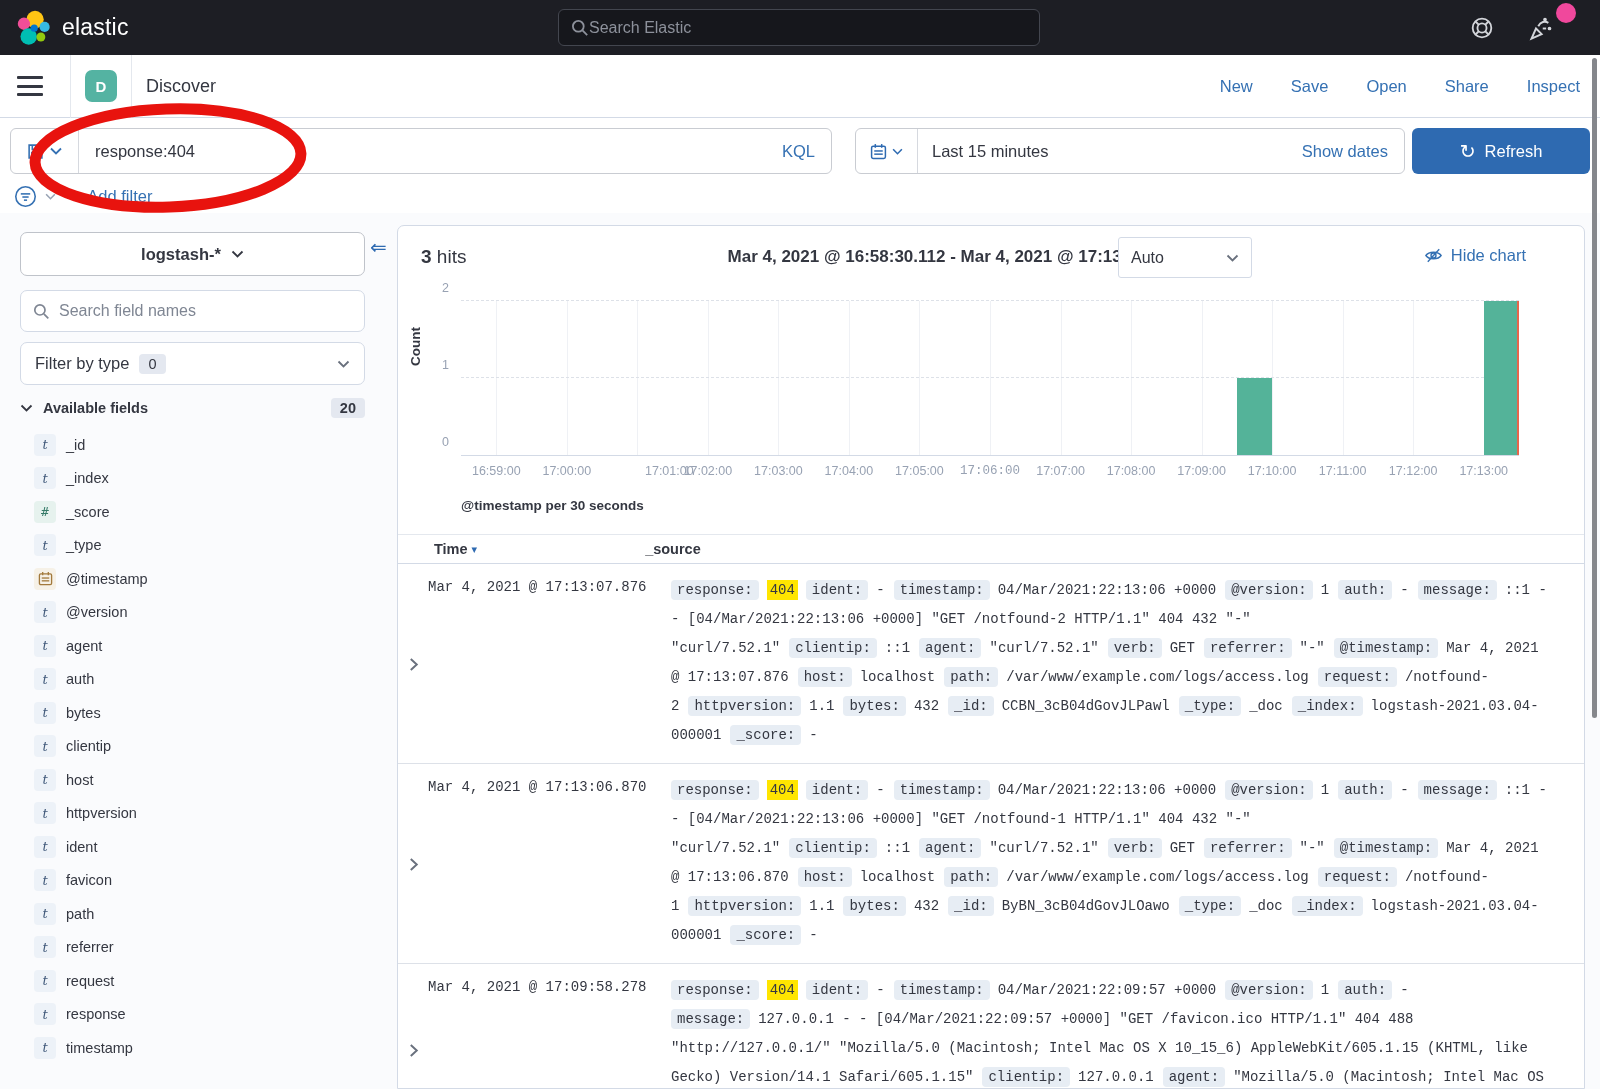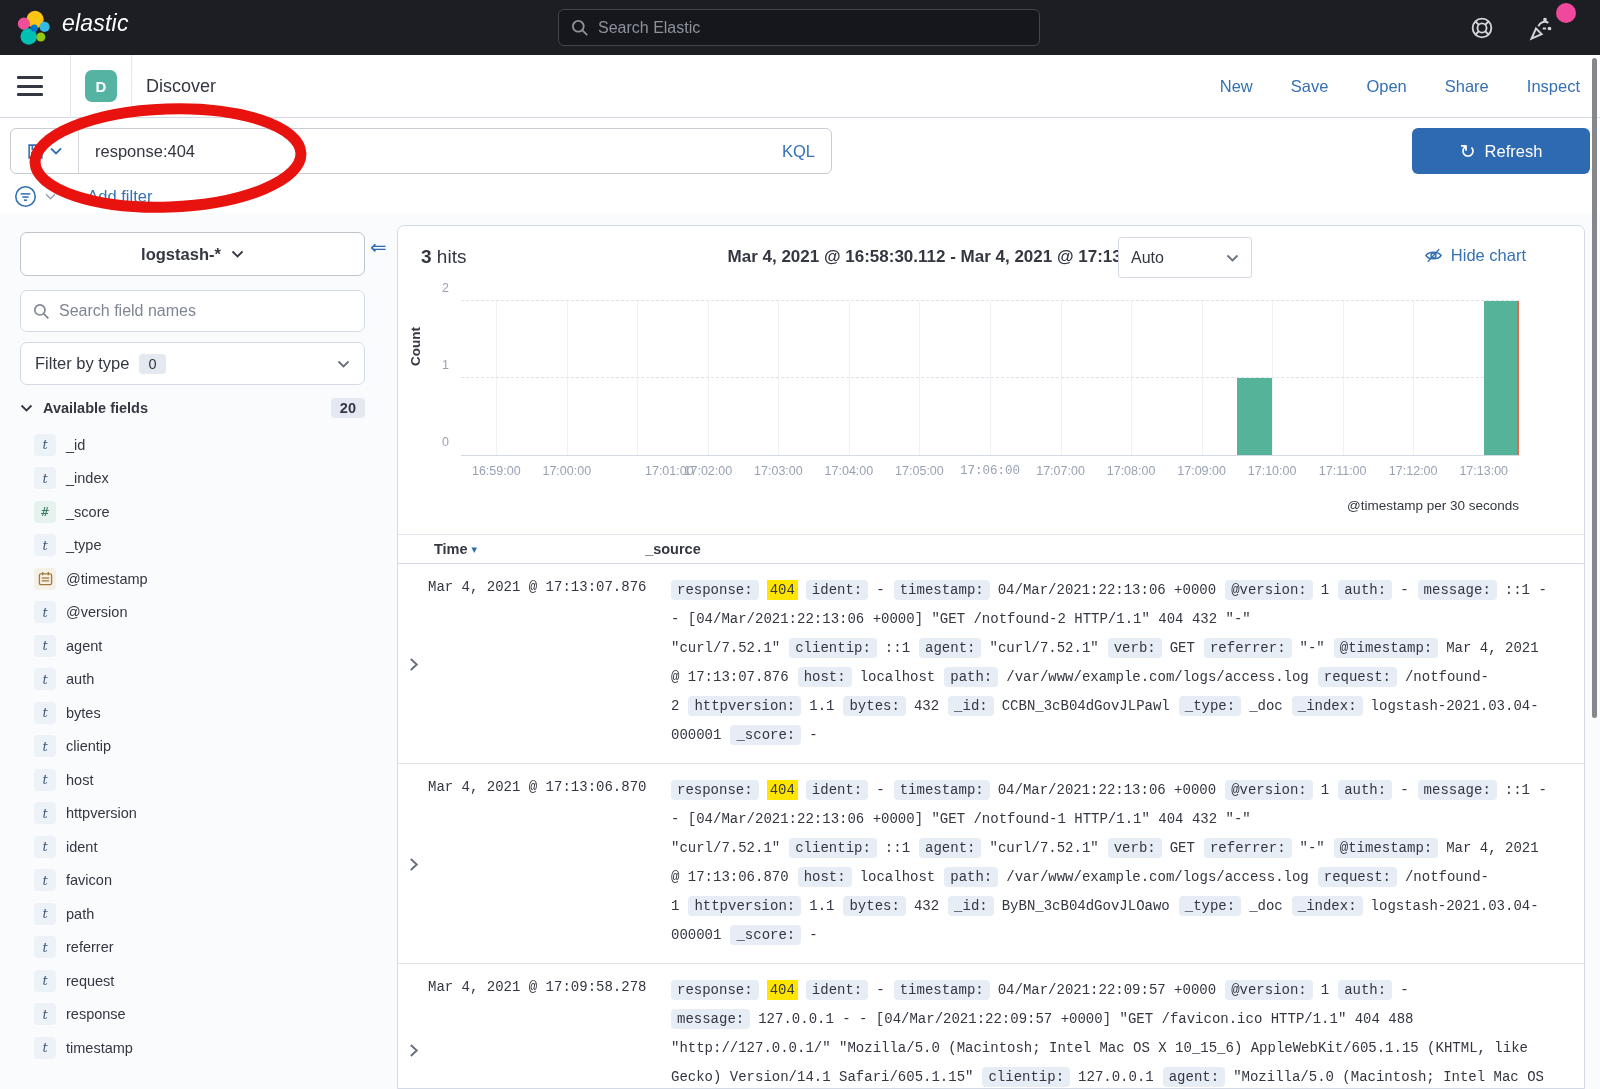--- a/index.html
+++ b/index.html
@@ -1,23 +1,23 @@
 <!DOCTYPE html>
 <html><head>
 <meta charset="utf-8">
 <style>
   * { margin:0; padding:0; box-sizing:border-box; }
   html,body { width:1600px; height:1089px; overflow:hidden; }
   body { font-family:"Liberation Sans","DejaVu Sans",sans-serif; color:#343741; background:#fff; position:relative; }
 
   
   .top-header { position:absolute; left:0; top:0; width:1600px; height:55px; background:#1d1e24; display:flex; align-items:center; }
-  .logo-wrap { display:flex; align-items:flex-start; gap:10px; padding-left:16px;font-style:italic; }
+  .logo-wrap { display:flex; align-items:center; gap:10px; padding-left:16px; }
   .logo-text { color:#fff; font-size:23px; letter-spacing:.2px; }
-  .global-search { position:absolute; left:558px; top:9px; width:482px; height:37px; background:rgba(0,0,0,.22); border:1px solid #43464f; border-radius:6px; display:flex; align-items:center; padding:0 12px; gap:9px; }
+  .global-search { position:absolute; left:558px; top:9px; width:482px; height:37px; background:rgba(0,0,0,.22); border:1px solid #43464f; border-radius:6px; display:flex; align-items:center; padding:0 12px; }
   .global-search .ph { color:#8d919b; font-size:16px; }
   .hdr-icon { position:absolute; top:14px; width:28px; height:28px; display:flex; align-items:center; justify-content:center; }
   .hdr-help { left:1468px; }
   .hdr-news { left:1526px; }
   .news-dot { position:absolute; left:1556px; top:3px; width:20px; height:20px; border-radius:50%; background:#f0489c; }
 
   
   .nav-bar { position:absolute; left:0; top:55px; width:1600px; height:63px; background:#fff; border-bottom:1px solid #d3dae6; display:flex; align-items:center; }
   .burger { width:26px; height:20px; margin-left:17px; display:flex; flex-direction:column; justify-content:space-between; cursor:pointer; }
   .burger div { height:3px; background:#343741; border-radius:1px; }
@@ -80,21 +80,21 @@
 
   
   .plot { position:absolute; left:63px; top:75px; width:1058px; height:155px; border-bottom:1px solid #d3dae6; }
   .vgrid { position:absolute; top:0; bottom:0; width:1px; background:#eff1f5; }
   .hgrid { position:absolute; left:0; right:0; border-top:1px dashed #dde1e8; }
   .bar { position:absolute; bottom:0; background:#54b399; }
   .end-marker { position:absolute; bottom:0; width:2px; }
   .ytick { position:absolute; right:1132px; width:20px; text-align:right; font-size:12.5px; color:#98a2b3; transform:translateY(-6px); }
   .xtick { position:absolute; top:163px; transform:translateX(-50%); font-size:12.5px; color:#98a2b3; white-space:nowrap; }
   .ylabel { position:absolute; left:10px; top:140px; transform:rotate(-90deg); transform-origin:left top; font-weight:700; font-size:13.5px; }
-  .xlabel { position:absolute; left:63px; width:1058px; top:272px; text-align:right; font-weight:400; font-size:13.5px; }
+  .xlabel { position:absolute; left:63px; width:1058px; top:272px; text-align:left; font-weight:700; font-size:13.5px; }
 
   
   .tbl-head { position:absolute; left:0; top:308px; width:100%; height:30px; border-top:1px solid #e4e8ee; border-bottom:1px solid #d3dae6; display:flex; align-items:center; font-weight:700; font-size:14.5px; }
   .th-time { margin-left:36px; display:flex; align-items:center; gap:4px; cursor:pointer; }
   .sort-arrow { color:#2e6ab1; font-size:11px; }
   .th-source { margin-left:168px; }
   .doc-rows { position:absolute; left:0; top:338px; width:100%; bottom:0; overflow:hidden; }
   .doc-row { display:flex; padding:12px 0 13px 0; border-bottom:1px solid #dde1e8; }
   .expand-btn { width:30px; padding-left:9px; padding-top:3px; color:#69707d; cursor:pointer; flex:none; background:none; border:none; }
   .doc-time { width:243px; flex:none; font-family:"Liberation Mono","DejaVu Sans Mono",monospace; font-size:14px; padding-top:3px; }
@@ -184,20 +184,36 @@
         <path d="M2 2 h9 l3 3 v9 h-12 z"></path>
           <path d="M5 2 v4 h5 v-4"></path>
           <path d="M4.5 14 v-5 h7 v5"></path>
       </svg>
       <svg class="chev" width="12" height="8" viewBox="0 0 12 8" fill="none" stroke="#3571b3" stroke-width="1.8">
           <polyline points="1,1.5 6,6.5 11,1.5"></polyline>
         </svg>
     </div>
     <div class="query-text">response:404</div>
     <div class="kql-btn">KQL</div>
+  </div>
+  <div class="date-box">
+    <div class="cal-seg">
+      <svg width="17" height="17" viewBox="0 0 16 16" fill="none" stroke="#2e6ab1" stroke-width="1.4">
+        <rect x="1.5" y="3" width="13" height="11.5" rx="1.5"></rect>
+          <line x1="5" y1="1" x2="5" y2="4.5"></line>
+          <line x1="11" y1="1" x2="11" y2="4.5"></line>
+        <line x1="4" y1="7.5" x2="12" y2="7.5"></line>
+          <line x1="4" y1="10.5" x2="12" y2="10.5"></line>
+      </svg>
+      <svg class="chev" width="11" height="7" viewBox="0 0 12 8" fill="none" stroke="#2e6ab1" stroke-width="1.8">
+          <polyline points="1,1.5 6,6.5 11,1.5"></polyline>
+        </svg>
+    </div>
+    <div class="date-text">Last 15 minutes</div>
+    <div class="show-dates">Show dates</div>
   </div>
   <button class="refresh-btn">
     <span class="refresh-glyph">↻</span>
     <span>Refresh</span>
   </button>
 </div>
 
 <div class="filter-row">
   <span class="filter-circle">
     <svg width="23" height="23" viewBox="0 0 22 22" fill="none" stroke="#3571b3" stroke-width="1.5">

